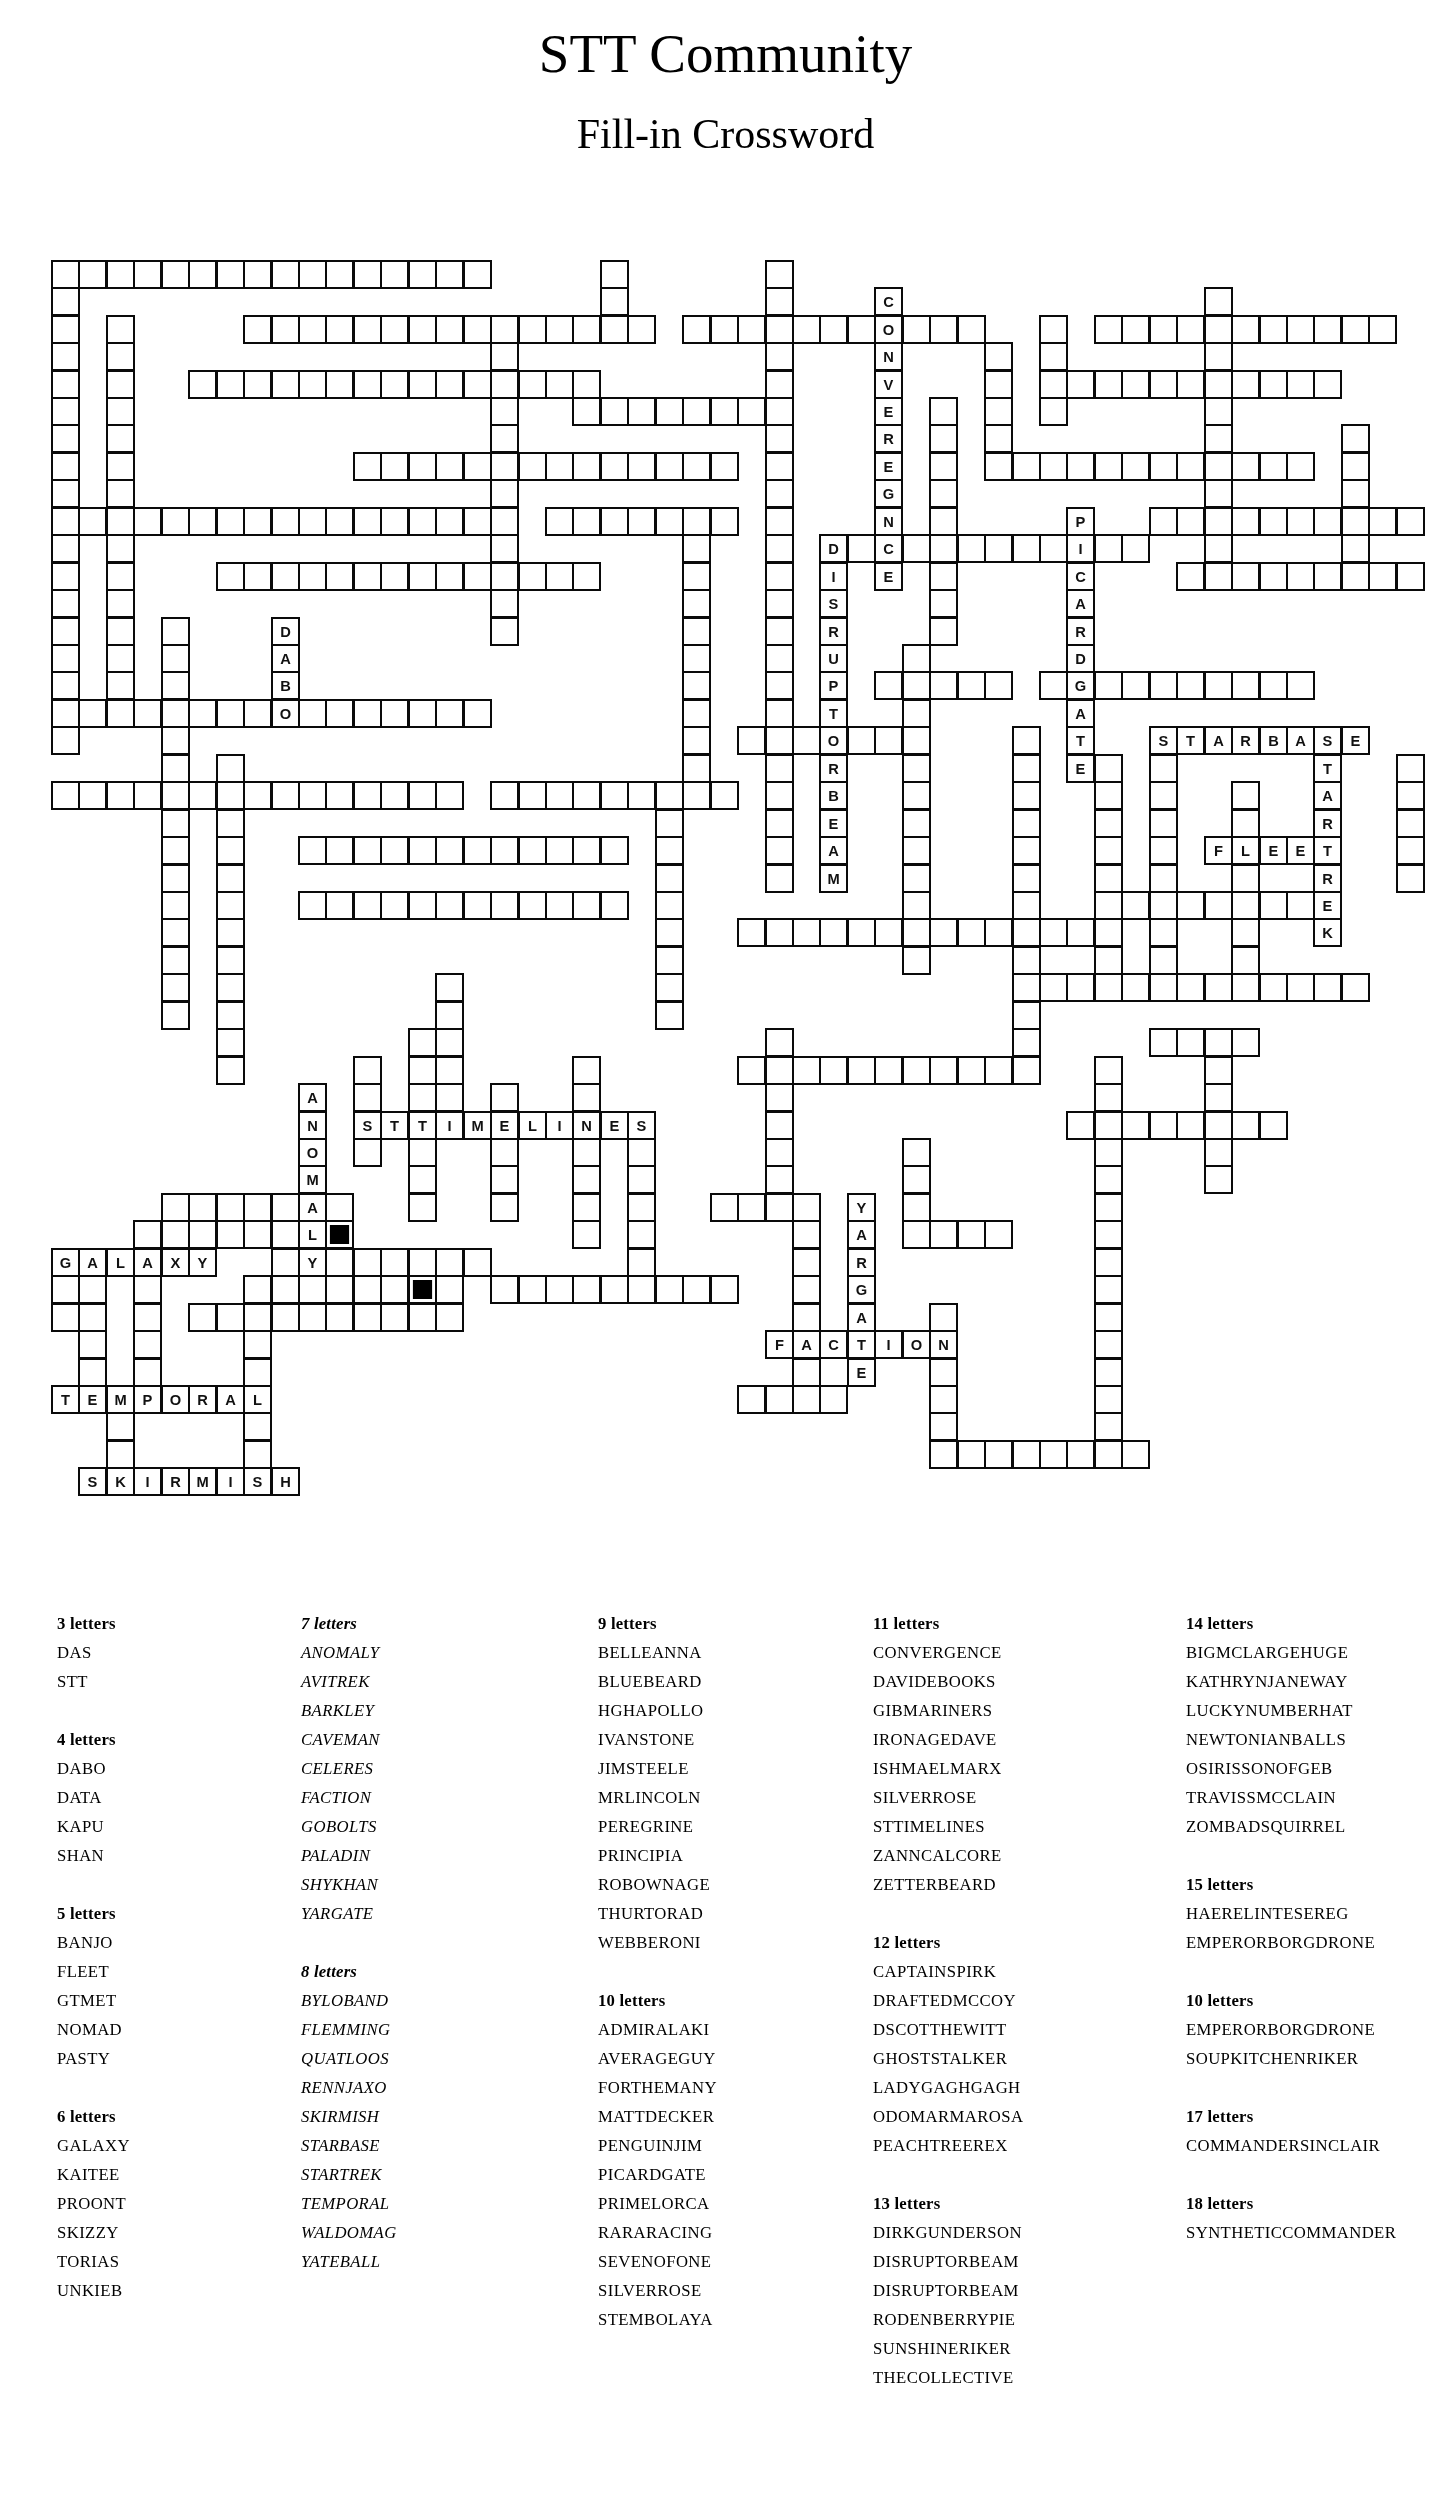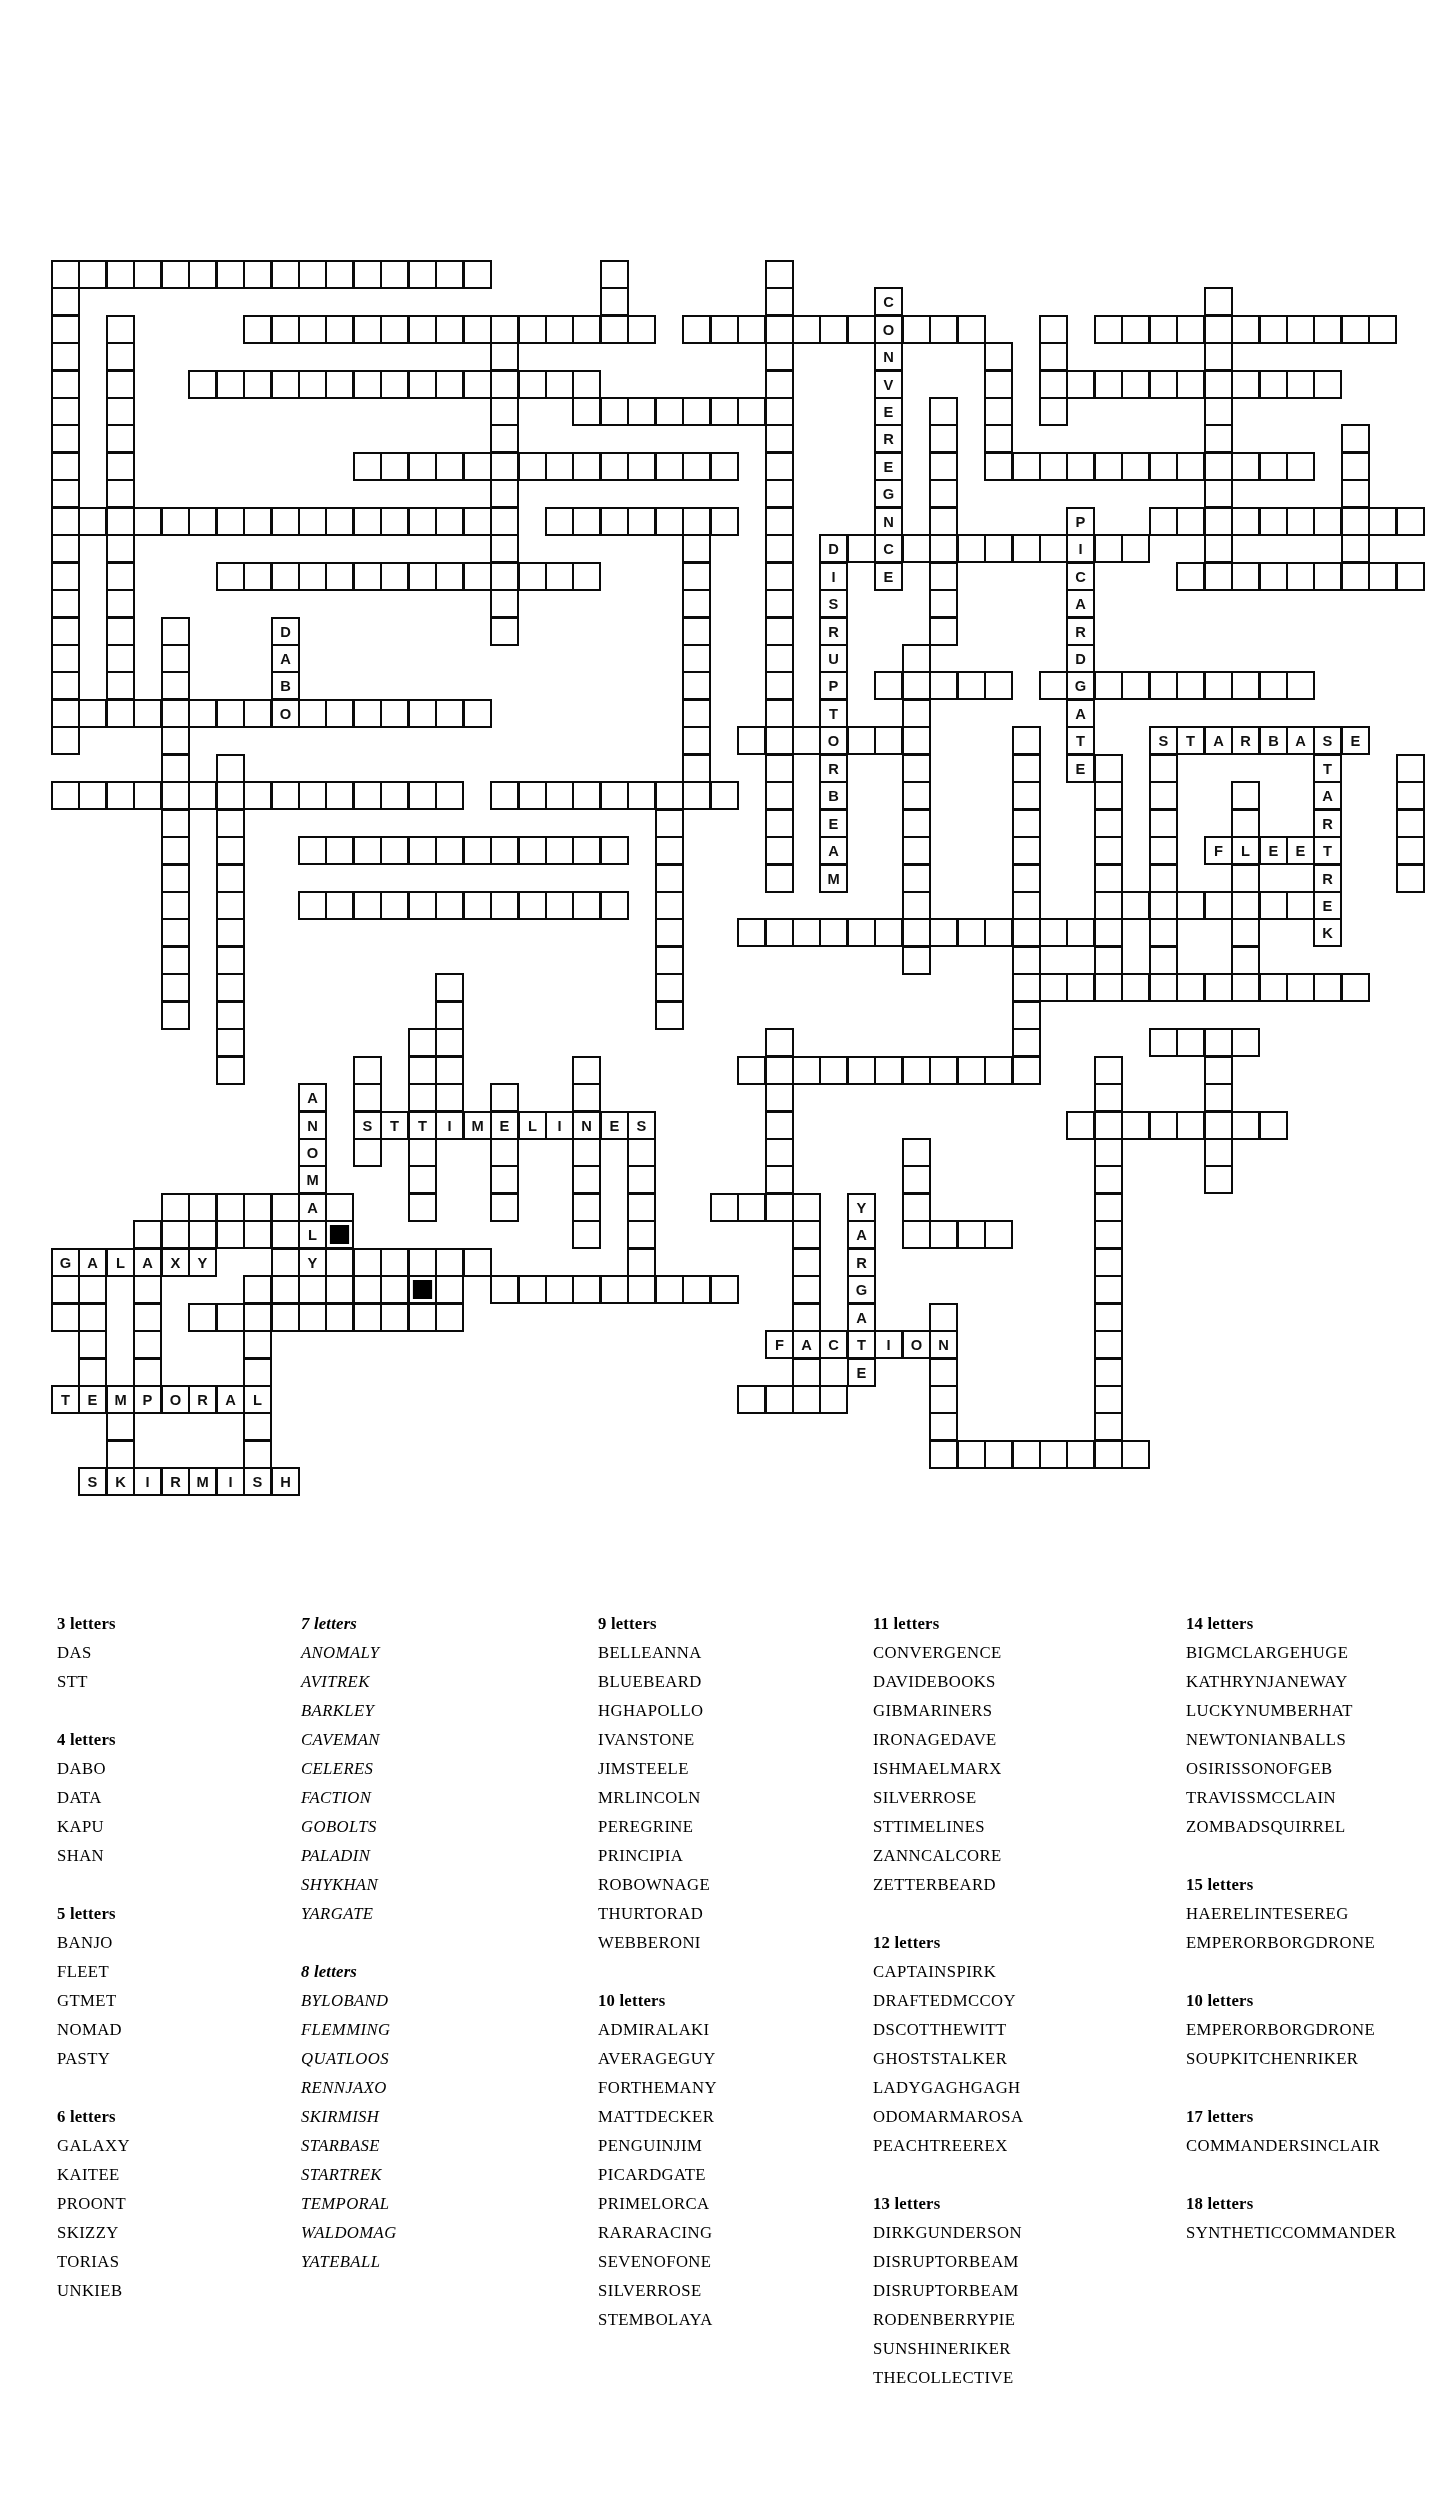--- a/index.html
+++ b/index.html
@@ -19,20 +19,22 @@
   .wordcol{position:absolute;top:1609px;white-space:nowrap;
            font-size:16.7px;line-height:29px;letter-spacing:0.4px;}
   .wordcol .hdr{font-weight:700;letter-spacing:0.2px;}
   .wordcol .gap{height:29px;}
   #col1{left:57px;} #col2{left:301px;font-style:italic;} #col3{left:598px;} #col4{left:873px;} #col5{left:1186px;}
 </style>
 </head>
 <body>
 
 <div class="page">
+  <div class="title">STT Community</div>
+  <div class="subtitle">Fill-in Crossword</div>
   <div id="grid">
       <div class="cell" style="left: 51px; top: 260px;"></div>
       <div class="cell" style="left: 78px; top: 260px;"></div>
       <div class="cell" style="left: 106px; top: 260px;"></div>
       <div class="cell" style="left: 133px; top: 260px;"></div>
       <div class="cell" style="left: 161px; top: 260px;"></div>
       <div class="cell" style="left: 188px; top: 260px;"></div>
       <div class="cell" style="left: 216px; top: 260px;"></div>
       <div class="cell" style="left: 243px; top: 260px;"></div>
       <div class="cell" style="left: 271px; top: 260px;"></div>

